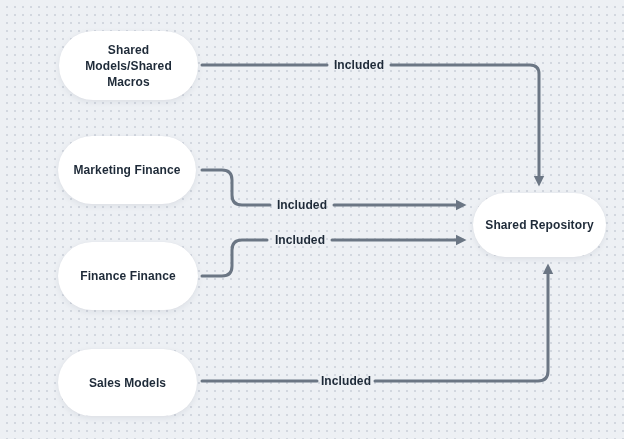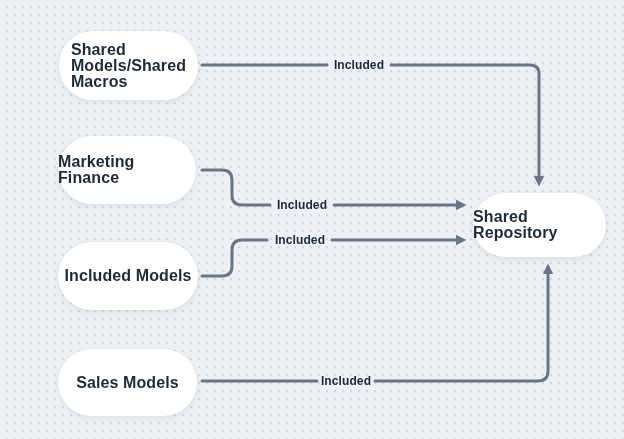--- a/index.html
+++ b/index.html
@@ -40,24 +40,25 @@
   .node {
     position: absolute;
     background: #ffffff;
     border-radius: 34px;
     display: flex;
     align-items: center;
     justify-content: center;
     box-shadow: 0 2px 6px rgba(26,42,66,0.08), 0 0 1px rgba(26,42,66,0.06);
   }
   .node-label {
-    font-size: 16px;
+    font-size: 12px;
     font-weight: 600;
     line-height: 16px;
     color: #1e2a38;
+    text-align: center;
     white-space: pre-line;
     letter-spacing: 0.1px;
   }
   
   .node-shared-models   { left: 59px;  top: 31px;  width: 139px; height: 69px; }
   .node-marketing       { left: 58px;  top: 136px; width: 138px; height: 68px; }
   .node-finance         { left: 58px;  top: 242px; width: 140px; height: 68px; }
   .node-sales           { left: 58px;  top: 349px; width: 139px; height: 67px; }
   .node-repository      { left: 473px; top: 193px; width: 133px; height: 64px; }
 </style>
@@ -102,21 +103,21 @@
     <span class="node-label">Shared
 Models/Shared
 Macros</span>
   </div>
 
   <div class="node node-marketing">
     <span class="node-label">Marketing Finance</span>
   </div>
 
   <div class="node node-finance">
-    <span class="node-label">Included Models</span>
+    <span class="node-label">Finance Finance</span>
   </div>
 
   <div class="node node-sales">
     <span class="node-label">Sales Models</span>
   </div>
 
   <div class="node node-repository">
     <span class="node-label">Shared Repository</span>
   </div>
 

